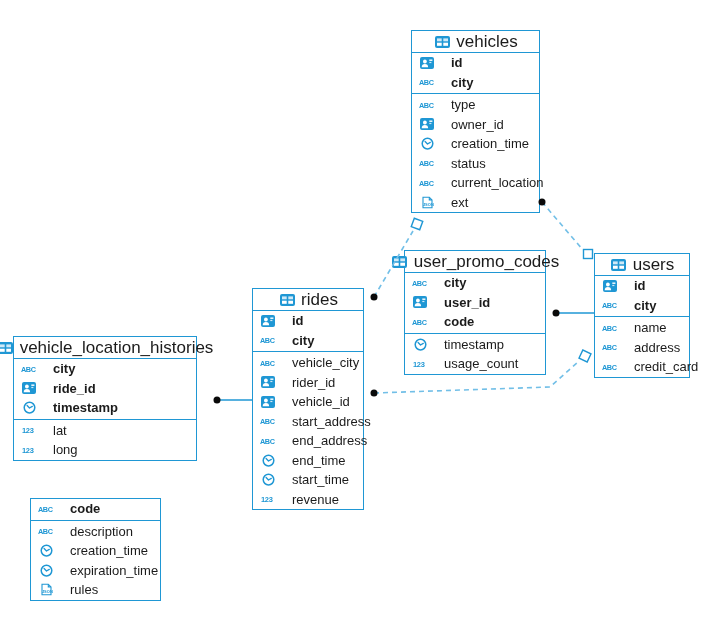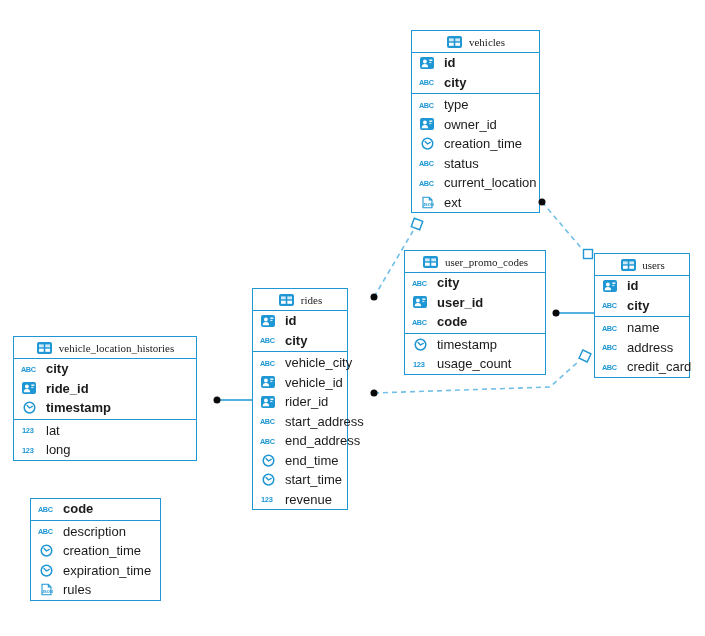--- a/index.html
+++ b/index.html
@@ -3,22 +3,22 @@
 <meta charset="utf-8">
 <style>
   :root{ --accent:#1f97d4; --dash:#72bfe7; --text:#1b1b1b; }
   html,body{margin:0;padding:0;background:#fff;}
   #canvas{position:relative;width:705px;height:636px;background:#fff;overflow:hidden;
           font-family:"Liberation Sans",sans-serif;}
   .erd-table{position:absolute;box-sizing:border-box;background:#fff;
              border:1.5px solid var(--accent);z-index:1;}
   .table-header{display:flex;align-items:center;justify-content:center;gap:5px;
                 height:21px;border-bottom:1.3px solid var(--accent);
-                font-size:11px;color:var(--text);padding:0 6px;white-space:nowrap;font-family:Liberation Serif, serif;}
-  .col-row{display:flex;align-items:center;gap:8px;height:19.5px;padding:0 6px;
+                font-size:17px;color:var(--text);padding:0 6px;white-space:nowrap;}
+  .col-row{display:flex;align-items:center;gap:15px;height:19.5px;padding:0 6px;
            font-size:13px;color:var(--text);white-space:nowrap;}
   .col-row.pk .col-name{font-weight:bold;}
   .sep{border-top:1.3px solid var(--accent);margin:1px 0;height:0;}
   .ticon{width:18px;min-width:18px;display:flex;align-items:center;justify-content:center;}
   #wires{position:absolute;left:0;top:0;z-index:2;pointer-events:none;}
 </style>
 </head>
 <body>
 
 <div id="canvas">
@@ -224,21 +224,21 @@
       </div>
       <div class="col-row">
         <span class="ticon">
           <svg width="17" height="10" viewBox="0 0 17 10">
             <text x="0" y="8.2" font-size="7.3" font-weight="bold" letter-spacing="-0.4" fill="#1f97d4" font-family="Liberation Sans, sans-serif">ABC</text>
           </svg>
         </span>
         <span class="col-name">credit_card</span>
       </div>
     </div>
-    <div class="erd-table" style="left: 252px; top: 288px; width: 96px;">
+    <div class="erd-table" style="left: 252px; top: 288px; width: 112px;">
       <div class="table-header">
         <span class="ticon">
           <svg width="15" height="12" viewBox="0 0 15 12">
             <rect width="15" height="12" rx="2" fill="#1f97d4"></rect>
             <rect x="2" y="2.4" width="4.7" height="2.9" fill="#cfe9f7"></rect>
             <rect x="8.3" y="2.4" width="4.7" height="2.9" fill="#cfe9f7"></rect>
             <rect x="2" y="6.7" width="4.7" height="3.1" fill="#fff"></rect>
             <rect x="8.3" y="6.7" width="4.7" height="3.1" fill="#fff"></rect>
           </svg>
         </span>
@@ -276,33 +276,33 @@
       <div class="col-row">
         <span class="ticon">
           <svg width="14" height="12" viewBox="0 0 14 12">
             <rect width="14" height="12" rx="2" fill="#1f97d4"></rect>
             <circle cx="4.9" cy="4.5" r="1.9" fill="#fff"></circle>
             <path d="M1.7 10.2 Q1.7 6.9 4.9 6.9 Q8.1 6.9 8.1 10.2 Z" fill="#fff"></path>
             <rect x="9.3" y="2.5" width="3.1" height="1.4" fill="#fff"></rect>
             <rect x="9.3" y="4.9" width="2.1" height="1.2" fill="#cfe9f7"></rect>
           </svg>
         </span>
+        <span class="col-name">rider_id</span>
+      </div>
+      <div class="col-row">
+        <span class="ticon">
+          <svg width="14" height="12" viewBox="0 0 14 12">
+            <rect width="14" height="12" rx="2" fill="#1f97d4"></rect>
+            <circle cx="4.9" cy="4.5" r="1.9" fill="#fff"></circle>
+            <path d="M1.7 10.2 Q1.7 6.9 4.9 6.9 Q8.1 6.9 8.1 10.2 Z" fill="#fff"></path>
+            <rect x="9.3" y="2.5" width="3.1" height="1.4" fill="#fff"></rect>
+            <rect x="9.3" y="4.9" width="2.1" height="1.2" fill="#cfe9f7"></rect>
+          </svg>
+        </span>
         <span class="col-name">vehicle_id</span>
-      </div>
-      <div class="col-row">
-        <span class="ticon">
-          <svg width="14" height="12" viewBox="0 0 14 12">
-            <rect width="14" height="12" rx="2" fill="#1f97d4"></rect>
-            <circle cx="4.9" cy="4.5" r="1.9" fill="#fff"></circle>
-            <path d="M1.7 10.2 Q1.7 6.9 4.9 6.9 Q8.1 6.9 8.1 10.2 Z" fill="#fff"></path>
-            <rect x="9.3" y="2.5" width="3.1" height="1.4" fill="#fff"></rect>
-            <rect x="9.3" y="4.9" width="2.1" height="1.2" fill="#cfe9f7"></rect>
-          </svg>
-        </span>
-        <span class="col-name">rider_id</span>
       </div>
       <div class="col-row">
         <span class="ticon">
           <svg width="17" height="10" viewBox="0 0 17 10">
             <text x="0" y="8.2" font-size="7.3" font-weight="bold" letter-spacing="-0.4" fill="#1f97d4" font-family="Liberation Sans, sans-serif">ABC</text>
           </svg>
         </span>
         <span class="col-name">start_address</span>
       </div>
       <div class="col-row">

